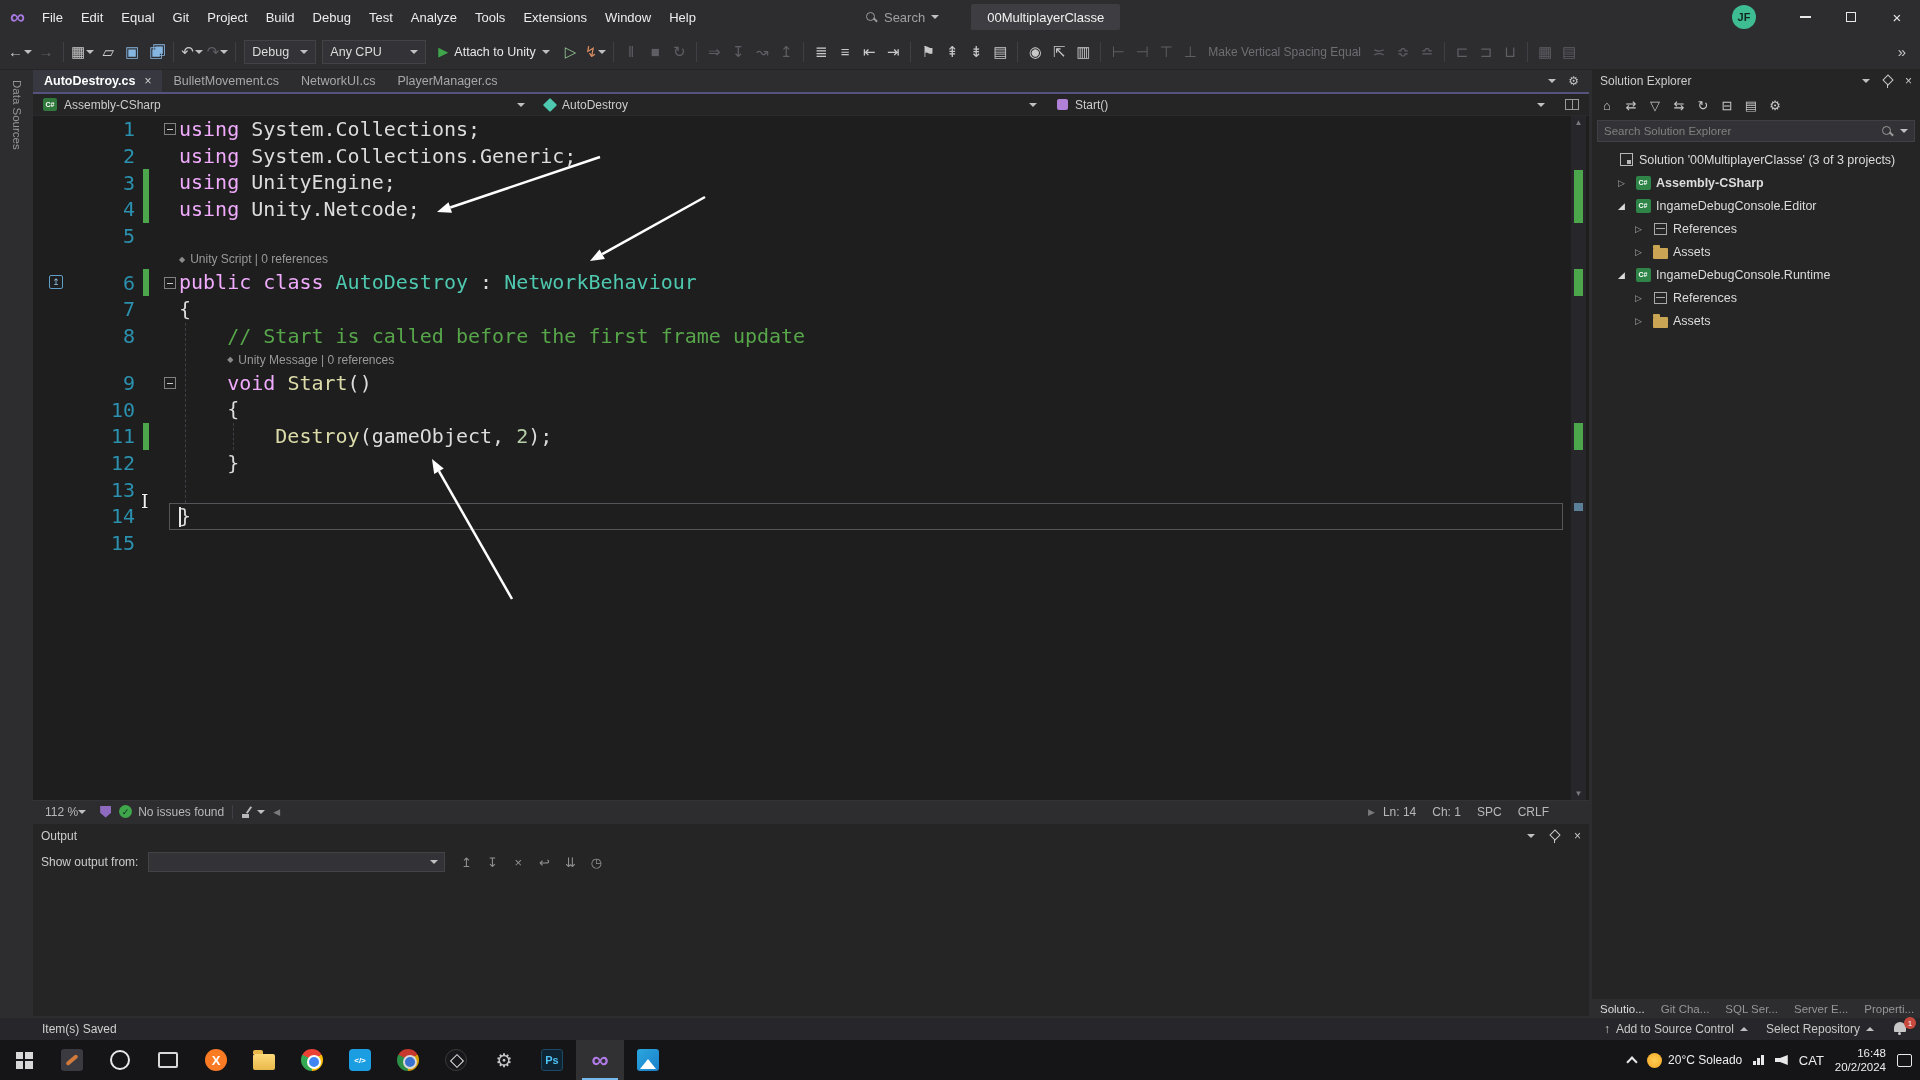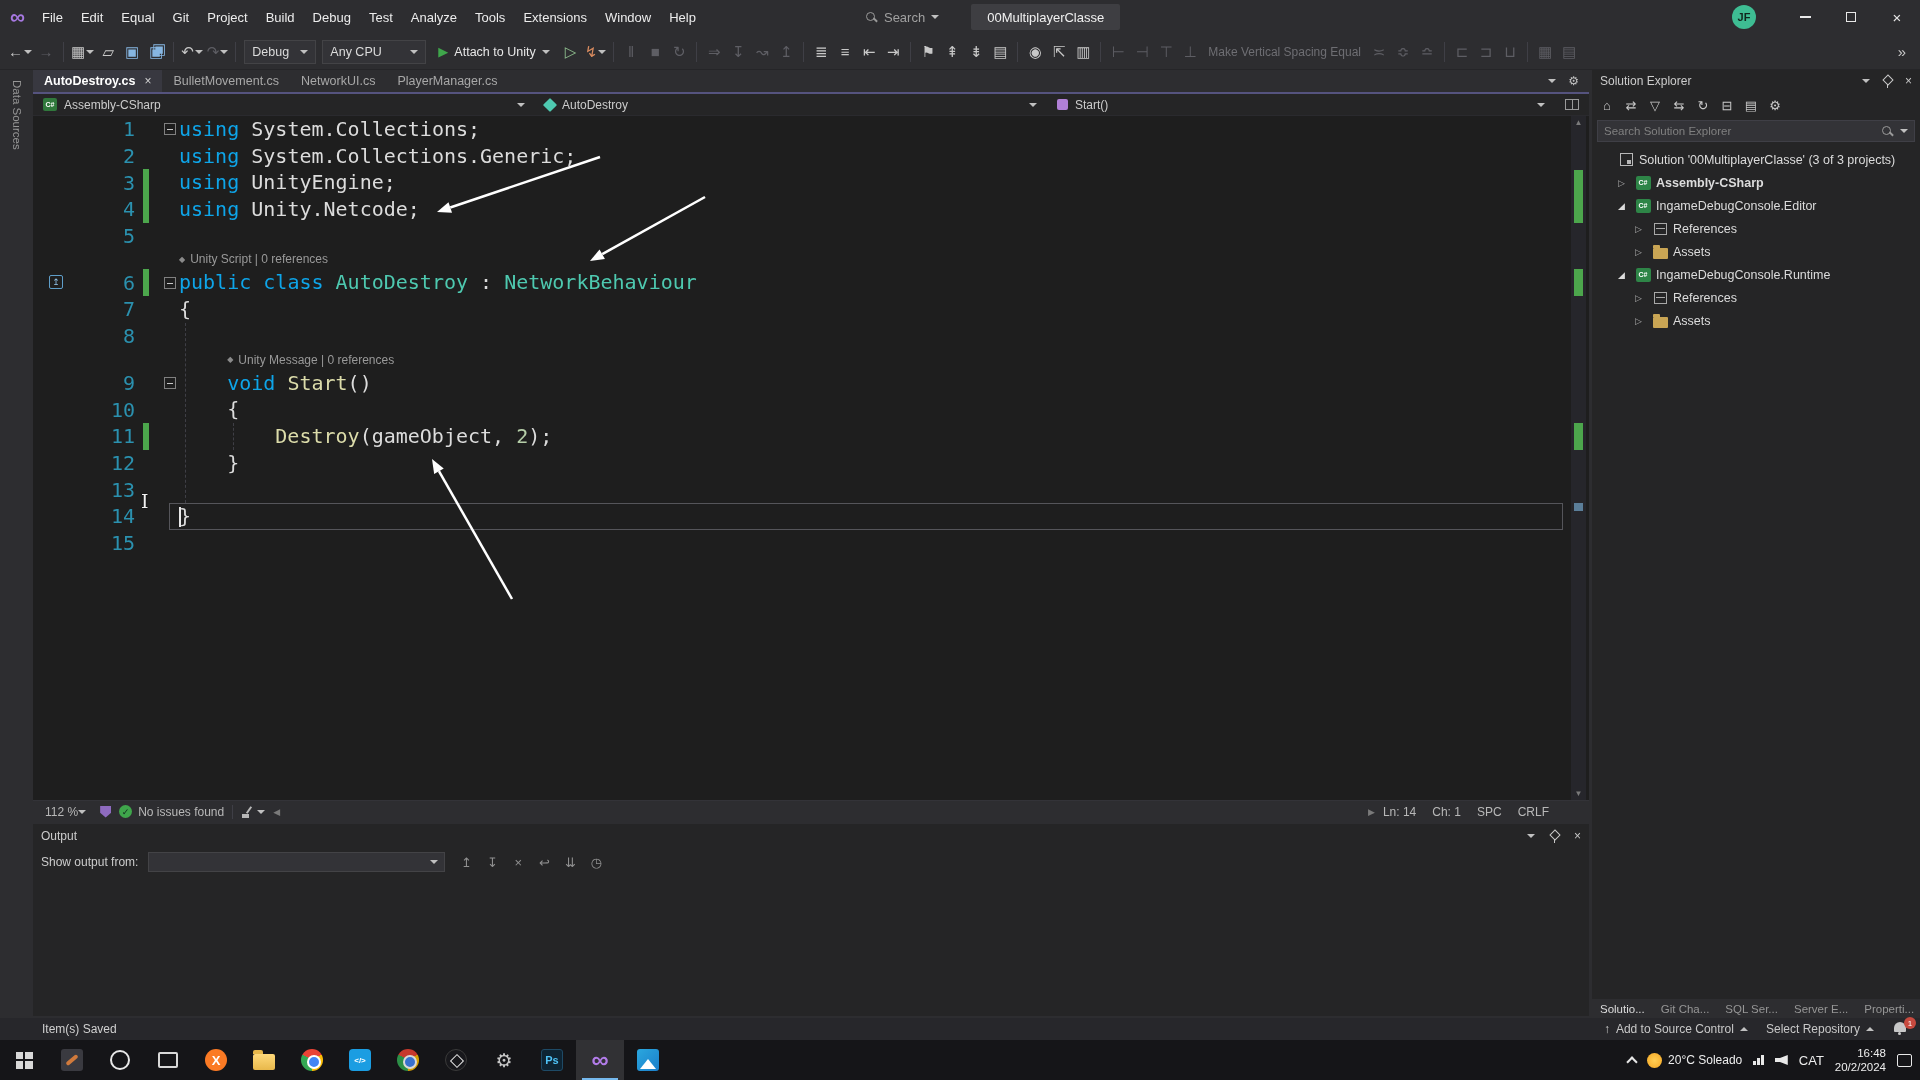--- a/index.html
+++ b/index.html
@@ -65,21 +65,21 @@
 .crow{display:flex;height:26.7px;align-items:center;position:relative}
 .crow .glyph{width:30px;height:100%;flex:none;position:relative}
 .glyph-ind{position:absolute;left:16px;top:6px;width:14px;height:14px;border:1px solid #5F9EC9;color:#8FC2E8;font-size:9px;line-height:12px;text-align:center;border-radius:2px}
 .crow .lnum{width:72px;flex:none;text-align:right;color:#2B91AF;font-family:"DejaVu Sans Mono",monospace;font-size:20px}
 .crow .mod{width:22px;height:100%;flex:none;position:relative}
 .modbar{position:absolute;left:8px;top:0;width:6px;height:100%;background:#4CA64C}
 .crow .fold{width:22px;flex:none;display:flex;justify-content:flex-end;padding-right:3px}
 .foldbox{width:12px;height:12px;border:1px solid #808080;position:relative;background:#1E1E1E}
 .foldbox::after{content:"";position:absolute;left:2px;right:2px;top:5px;height:1px;background:#C8C8C8}
 .crow pre.ctext{font-family:"DejaVu Sans Mono",monospace;font-size:20px;line-height:26.7px;white-space:pre;color:#DCDCDC;margin:0}
-.tk-kw{color:#0ea5e9}.tk-ty{color:#4EC9B0}.tk-me{color:#DCDCAA}.tk-cm{color:#57A64A}.tk-nu{color:#B5CEA8}.tk-pl{color:#DCDCDC}
+.tk-kw{color:#f0abfc}.tk-ty{color:#4EC9B0}.tk-me{color:#DCDCAA}.tk-cm{color:#57A64A}.tk-nu{color:#B5CEA8}.tk-pl{color:#DCDCDC}
 .crow.current::after{content:"";position:absolute;left:136px;right:26px;top:0;bottom:0;border:1px solid #55555A;pointer-events:none}
 .caret{display:inline-block;width:2px;height:20px;background:#E8E8E8;vertical-align:middle;margin-right:-2px}
 .crow.lens{height:20px}
 .lenstext{font-size:12px;color:#999999;display:flex;align-items:center;gap:5px}
 .lens-ic{color:#8A8A8A;font-size:8px}
 .iguide{position:absolute;border-left:1px dashed #3F3F46;width:0}
 .g1{left:152px;top:207px;height:180px}
 .g2{left:200px;top:307px;height:27px}
 .vscroll{position:absolute;right:3px;top:0;width:15px;height:100%;background:#26262B}
 .vscroll .sar{position:absolute;left:0;width:100%;text-align:center;font-size:8px;color:#7A7A7A}
@@ -495,20 +495,21 @@
           <div class="lnum">7</div>
           <div class="mod"></div>
           <div class="fold"></div>
           <pre class="ctext"><span class="tk-pl">{</span></pre>
         </div>
         <div class="crow">
           <div class="glyph"></div>
           <div class="lnum">8</div>
           <div class="mod"></div>
           <div class="fold"></div>
+          <pre class="ctext"><span class="tk-pl">    </span><span class="tk-cm">// Start is called before the first frame update</span></pre>
         </div>
         <div class="crow lens">
           <div class="glyph"></div>
           <div class="lnum"></div>
           <div class="mod"></div>
           <div class="fold"></div>
           <div class="lenstext" style="padding-left: 48.2px;">
             <span class="lens-ic">◆</span>
             <span>Unity Message | 0 references</span>
           </div>

